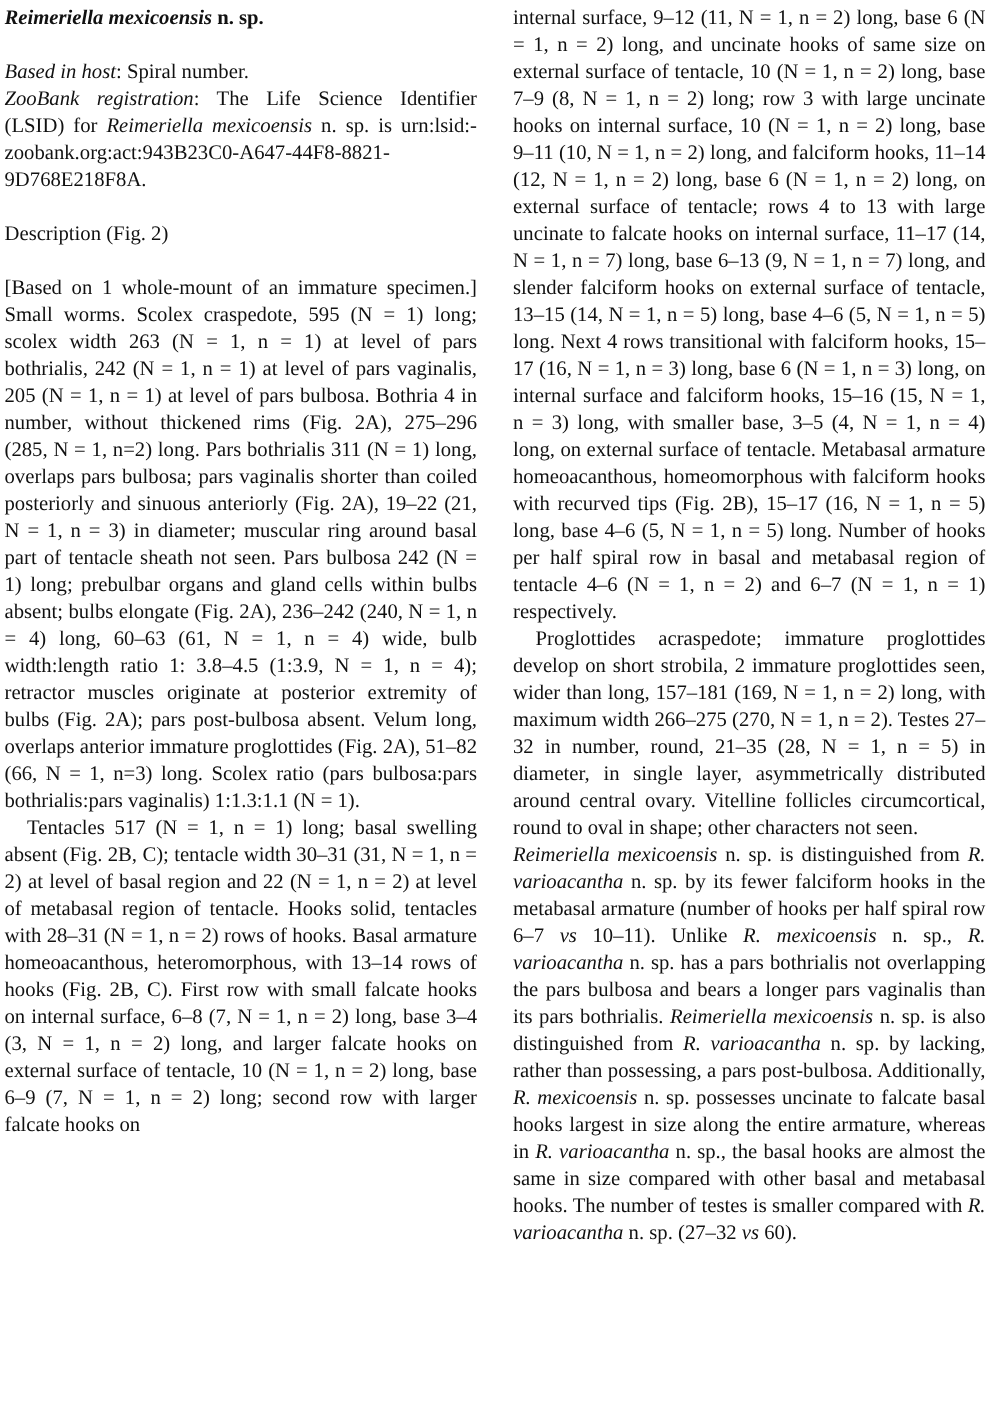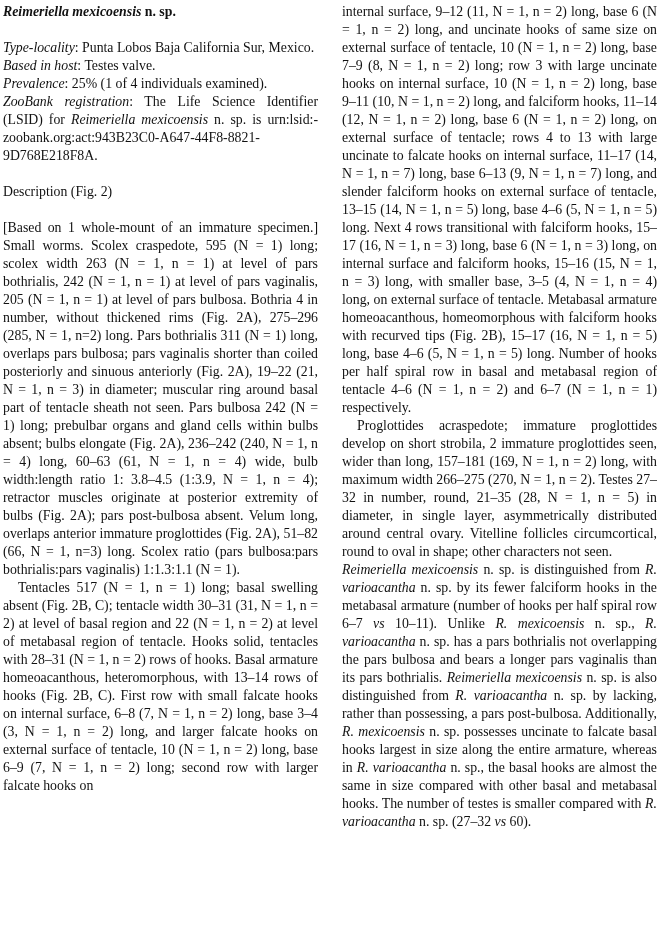--- a/index.html
+++ b/index.html
@@ -48,23 +48,21 @@
   .i  { font-style: italic; }
   .b  { font-weight: bold; }
   .bi { font-weight: bold; font-style: italic; }
 </style>
 </head>
 <body>
 
 <div class="page">
   <div class="col">
       <div class="hd heading-species"><span class="bi">Reimeriella mexicoensis</span><span class="b"> n. sp.</span></div>
-      <p><span class="i">Type-locality</span><span>: Punta Lobos Baja California Sur, Mexico.</span></p>
-      <p><span class="i">Based in host</span><span>: Testes valve.</span></p>
-      <p><span class="i">Prevalence</span><span>: 25% (1 of 4 individuals examined).</span></p>
+      <p><span class="i">Based in host</span><span>: Spiral number.</span></p>
       <p><span class="i">ZooBank registration</span><span>: The Life Science Identifier (LSID) for </span><span class="i">Reimeriella mexicoensis</span><span> n. sp. is urn:lsid:-zoobank.org:act:943B23C0-A647-44F8-8821-9D768E218F8A.</span></p>
       <div class="hd heading-section"><span>Description (Fig. 2)</span></div>
       <p><span>[Based on 1 whole-mount of an immature specimen.] Small worms. Scolex craspedote, 595 (N = 1) long; scolex width 263 (N = 1, n = 1) at level of pars bothrialis, 242 (N = 1, n = 1) at level of pars vaginalis, 205 (N = 1, n = 1) at level of pars bulbosa. Bothria 4 in number, without thickened rims (Fig. 2A), 275–296 (285, N = 1, n=2) long. Pars bothrialis 311 (N = 1) long, overlaps pars bulbosa; pars vaginalis shorter than coiled posteriorly and sinuous anteriorly (Fig. 2A), 19–22 (21, N = 1, n = 3) in diameter; muscular ring around basal part of tentacle sheath not seen. Pars bulbosa 242 (N = 1) long; prebulbar organs and gland cells within bulbs absent; bulbs elongate (Fig. 2A), 236–242 (240, N = 1, n = 4) long, 60–63 (61, N = 1, n = 4) wide, bulb width:length ratio 1: 3.8–4.5 (1:3.9, N = 1, n = 4); retractor muscles originate at posterior extremity of bulbs (Fig. 2A); pars post-bulbosa absent. Velum long, overlaps anterior immature proglottides (Fig. 2A), 51–82 (66, N = 1, n=3) long. Scolex ratio (pars bulbosa:pars bothrialis:pars vaginalis) 1:1.3:1.1 (N = 1).</span></p>
       <p class="indent"><span>Tentacles 517 (N = 1, n = 1) long; basal swelling absent (Fig. 2B, C); tentacle width 30–31 (31, N = 1, n = 2) at level of basal region and 22 (N = 1, n = 2) at level of metabasal region of tentacle. Hooks solid, tentacles with 28–31 (N = 1, n = 2) rows of hooks. Basal armature homeoacanthous, heteromorphous, with 13–14 rows of hooks (Fig. 2B, C). First row with small falcate hooks on internal surface, 6–8 (7, N = 1, n = 2) long, base 3–4 (3, N = 1, n = 2) long, and larger falcate hooks on external surface of tentacle, 10 (N = 1, n = 2) long, base 6–9 (7, N = 1, n = 2) long; second row with larger falcate hooks on</span></p>
     </div>
   <div class="col">
       <p><span>internal surface, 9–12 (11, N = 1, n = 2) long, base 6 (N = 1, n = 2) long, and uncinate hooks of same size on external surface of tentacle, 10 (N = 1, n = 2) long, base 7–9 (8, N = 1, n = 2) long; row 3 with large uncinate hooks on internal surface, 10 (N = 1, n = 2) long, base 9–11 (10, N = 1, n = 2) long, and falciform hooks, 11–14 (12, N = 1, n = 2) long, base 6 (N = 1, n = 2) long, on external surface of tentacle; rows 4 to 13 with large uncinate to falcate hooks on internal surface, 11–17 (14, N = 1, n = 7) long, base 6–13 (9, N = 1, n = 7) long, and slender falciform hooks on external surface of tentacle, 13–15 (14, N = 1, n = 5) long, base 4–6 (5, N = 1, n = 5) long. Next 4 rows transitional with falciform hooks, 15–17 (16, N = 1, n = 3) long, base 6 (N = 1, n = 3) long, on internal surface and falciform hooks, 15–16 (15, N = 1, n = 3) long, with smaller base, 3–5 (4, N = 1, n = 4) long, on external surface of tentacle. Metabasal armature homeoacanthous, homeomorphous with falciform hooks with recurved tips (Fig. 2B), 15–17 (16, N = 1, n = 5) long, base 4–6 (5, N = 1, n = 5) long. Number of hooks per half spiral row in basal and metabasal region of tentacle 4–6 (N = 1, n = 2) and 6–7 (N = 1, n = 1) respectively.</span></p>
       <p class="indent"><span>Proglottides acraspedote; immature proglottides develop on short strobila, 2 immature proglottides seen, wider than long, 157–181 (169, N = 1, n = 2) long, with maximum width 266–275 (270, N = 1, n = 2). Testes 27–32 in number, round, 21–35 (28, N = 1, n = 5) in diameter, in single layer, asymmetrically distributed around central ovary. Vitelline follicles circumcortical, round to oval in shape; other characters not seen.</span></p>
       <p><span class="i">Reimeriella mexicoensis</span><span> n. sp. is distinguished from </span><span class="i">R. varioacantha</span><span> n. sp. by its fewer falciform hooks in the metabasal armature (number of hooks per half spiral row 6–7 </span><span class="i">vs</span><span> 10–11). Unlike </span><span class="i">R. mexicoensis</span><span> n. sp., </span><span class="i">R. varioacantha</span><span> n. sp. has a pars bothrialis not overlapping the pars bulbosa and bears a longer pars vaginalis than its pars bothrialis. </span><span class="i">Reimeriella mexicoensis</span><span> n. sp. is also distinguished from </span><span class="i">R. varioacantha</span><span> n. sp. by lacking, rather than possessing, a pars post-bulbosa. Additionally, </span><span class="i">R. mexicoensis</span><span> n. sp. possesses uncinate to falcate basal hooks largest in size along the entire armature, whereas in </span><span class="i">R. varioacantha</span><span> n. sp., the basal hooks are almost the same in size compared with other basal and metabasal hooks. The number of testes is smaller compared with </span><span class="i">R. varioacantha</span><span> n. sp. (27–32 </span><span class="i">vs</span><span> 60).</span></p>
     </div>

